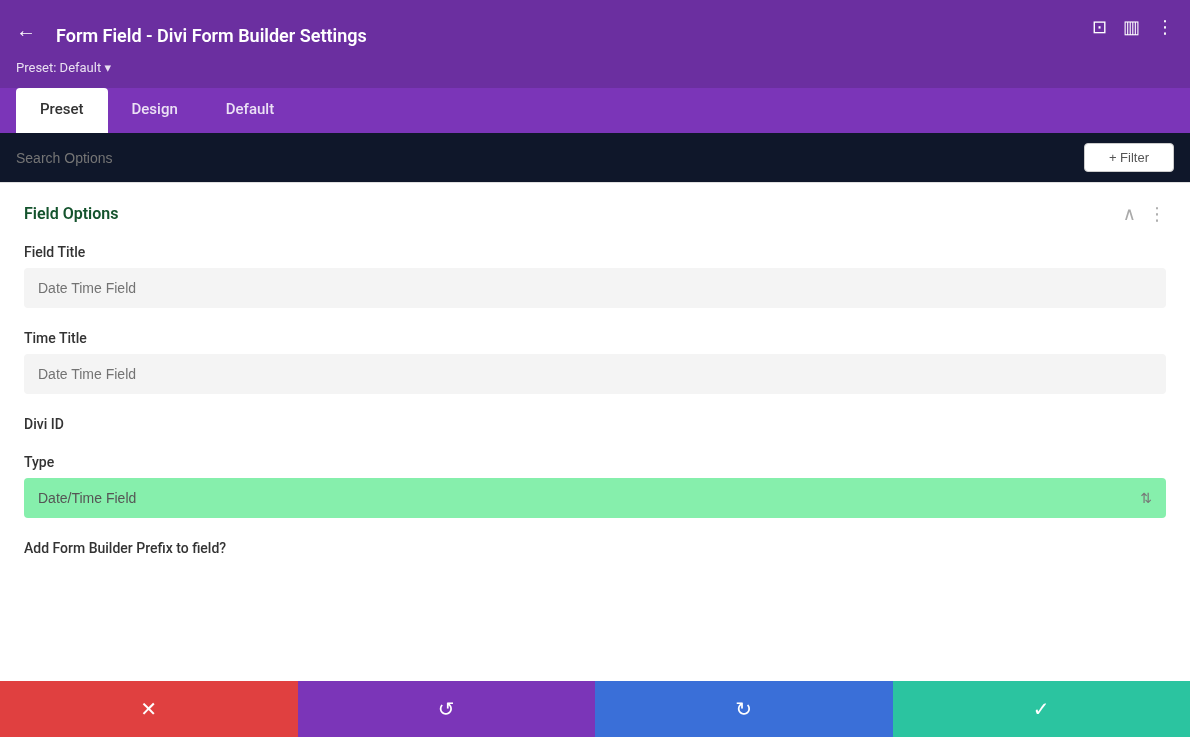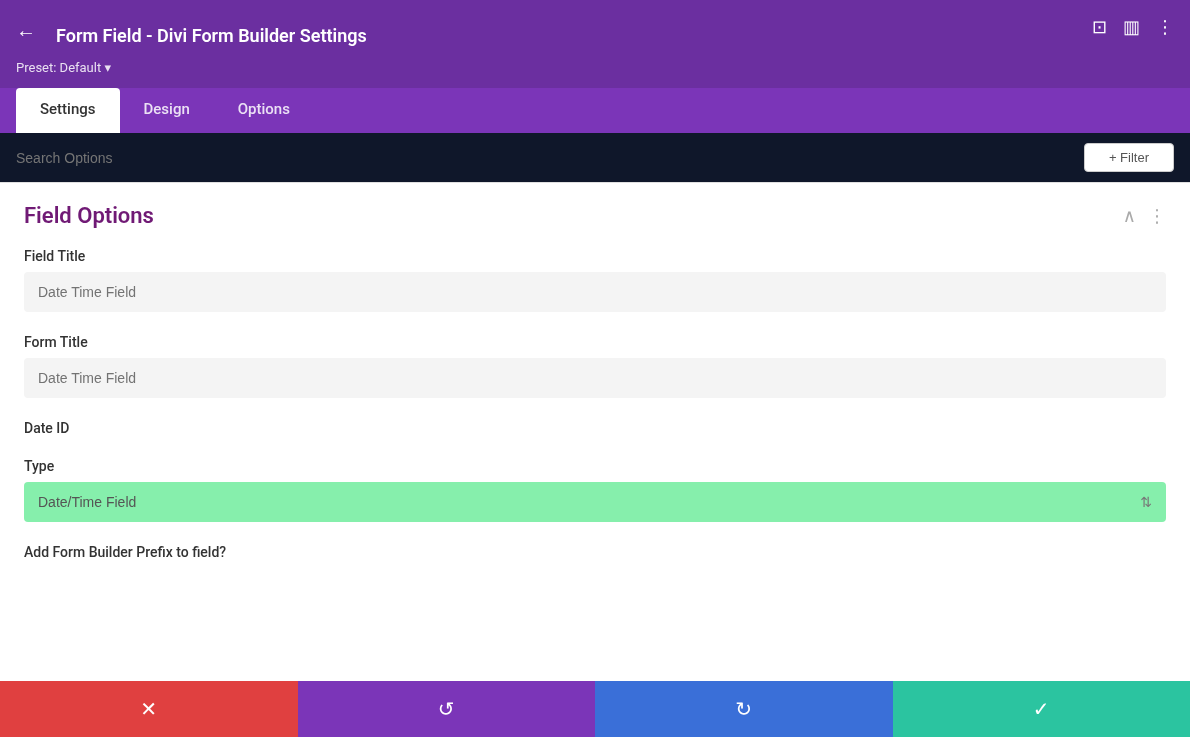--- a/index.html
+++ b/index.html
@@ -107,22 +107,22 @@
     }
 
     
     .section-header {
       display: flex;
       align-items: center;
       justify-content: space-between;
       margin-bottom: 20px;
     }
     .section-title {
-      color: #701a75;
-      font-size: 22px;
+      color: #14532d;
+      font-size: 16px;
       font-weight: 600;
     }
     .section-actions {
       display: flex;
       align-items: center;
       gap: 12px;
     }
     .section-action-icon {
       color: #aaa;
       font-size: 18px;
@@ -215,23 +215,23 @@
   </div>
   <div class="preset-label">Preset: Default ▾</div>
   <div class="header-icons">
     <span class="header-icon">⊡</span>
     <span class="header-icon">▥</span>
     <span class="header-icon">⋮</span>
   </div>
 </div>
 
 <div class="tabs">
-  <div class="tab active">Settings</div>
+  <div class="tab active">Preset</div>
   <div class="tab">Design</div>
-  <div class="tab">Options</div>
+  <div class="tab">Default</div>
 </div>
 
 <div class="search-bar">
   <input class="search-input" type="text" placeholder="Search Options" style="">
   <button class="filter-btn">+ Filter</button>
 </div>
 
 <div class="main-content">
 
   <div class="section-header">
@@ -241,26 +241,26 @@
       <span class="section-action-icon">⋮</span>
     </div>
   </div>
 
   <div class="field-group">
     <div class="field-label">Field Title</div>
     <input class="field-input" type="text" value="Date Time Field" style="">
   </div>
 
   <div class="field-group">
-    <div class="field-label">Form Title</div>
+    <div class="field-label">Time Title</div>
     <input class="field-input" type="text" value="Date Time Field" style="">
   </div>
 
   <div class="field-group">
-    <div class="field-label">Date ID</div>
+    <div class="field-label">Divi ID</div>
   </div>
 
   <div class="field-group">
     <div class="field-label">Type</div>
     <div class="select-wrapper">
       <select class="field-select">
         <option>Date/Time Field</option>
         <option>Text Field</option>
         <option>Email Field</option>
         <option>Number Field</option>

